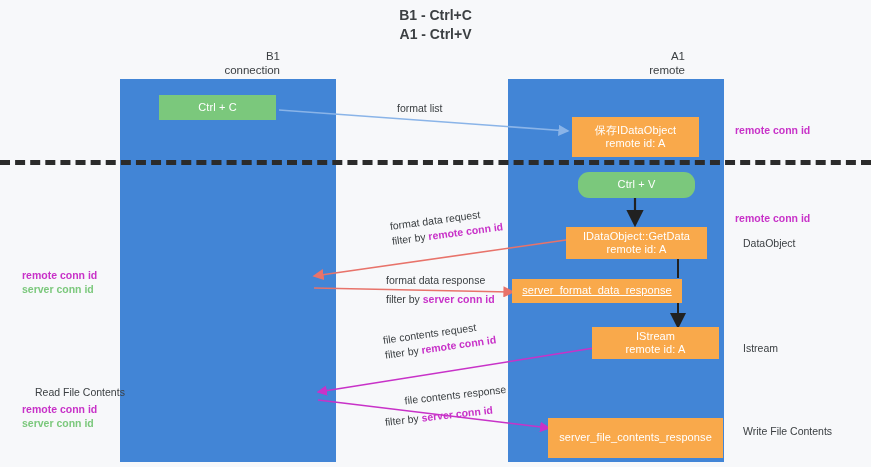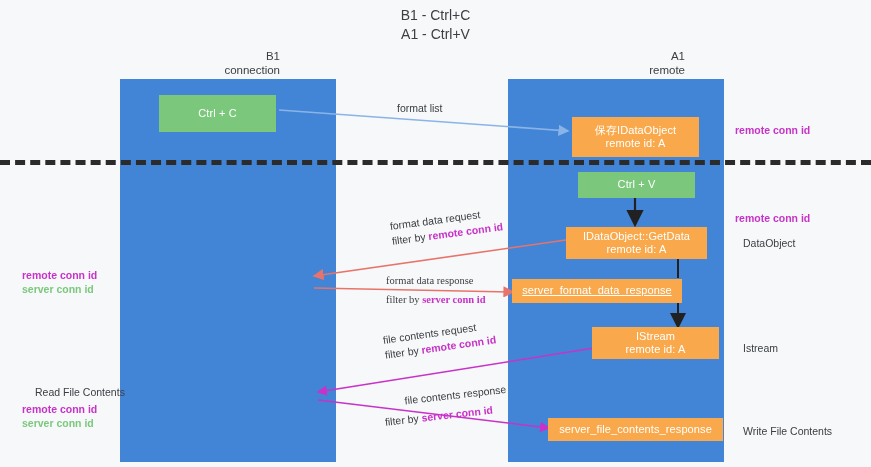--- a/index.html
+++ b/index.html
@@ -21,20 +21,21 @@
   .abs { position: absolute; }
 
   
   .title {
     left: 0; right: 0; top: 6px;
     text-align: center;
     font-size: 14px;
     color: #3c4043;
     line-height: 19px;
     white-space: pre-line;
+    font-weight: bold;
   }
 
   
   .col-head {
     font-size: 11.5px;
     color: #3c4043;
     text-align: right;
     line-height: 14px;
     white-space: pre-line;
   }
@@ -148,49 +149,49 @@
 
     <line x1="678" y1="258" x2="678" y2="278" stroke="#212121" stroke-width="2" fill="none"></line>
 
     <line x1="594" y1="348" x2="318" y2="392" stroke="#c832c8" stroke-width="1.5" marker-end="url(#ah-magenta)"></line>
 
     <line x1="318" y1="400" x2="549" y2="428" stroke="#c832c8" stroke-width="1.5" marker-end="url(#ah-magenta)"></line>
   </svg>
 
   <div class="abs dashed-sep" style="top:160px;"></div>
 
-  <div class="abs node green" style="left:159px; top:95px; width:117px; height:37px;">Ctrl + C</div>
+  <div class="abs node green" style="left:159px; top:95px; width:117px; height:25px;">Ctrl + C</div>
 
   <div class="abs node orange" style="left:572px; top:117px; width:127px; height:40px;">保存IDataObject
 remote id: A</div>
 
-  <div class="abs node green" style="left:578px; top:172px; width:117px; height:26px;">Ctrl + V</div>
+  <div class="abs node green" style="left:578px; top:172px; width:117px; height:26px;border-radius:11px;">Ctrl + V</div>
 
   <div class="abs node orange" style="left:566px; top:227px; width:141px; height:32px;">IDataObject::GetData
 remote id: A</div>
 
 
   <div class="abs node orange" style="left:512px; top:279px; width:170px; height:24px;text-decoration:underline;">server_format_data_response</div>
 
   <div class="abs node orange" style="left:592px; top:327px; width:127px; height:32px;">IStream
 remote id: A</div>
 
 
-  <div class="abs node orange" style="left:548px; top:418px; width:175px; height:23px;">server_file_contents_response</div>
+  <div class="abs node orange" style="left:548px; top:418px; width:175px; height:40px;">server_file_contents_response</div>
 
   <div class="abs edge-label" style="left:397px; top:101px;">format list</div>
 
   <div class="abs" style="left:389px; top:219px; transform:rotate(-7.5deg); transform-origin: left top;">
     <div class="edge-label">format data request</div>
     <div class="edge-label">
       <span>filter by </span><span class="hl-remote">remote conn id</span>
     </div>
   </div>
 
-  <div class="abs" style="left:386px; top:273px;font-family:Liberation Serif, serif;">
+  <div class="abs" style="left:386px; top:273px;">
     <div class="edge-label">format data response</div>
     <div class="edge-label" style="margin-top:4px;">
       <span>filter by </span><span class="hl-server">server conn id</span>
     </div>
   </div>
 
   <div class="abs" style="left:382px; top:333px; transform:rotate(-8deg); transform-origin: left top;">
     <div class="edge-label">file contents request</div>
     <div class="edge-label">
       <span>filter by </span><span class="hl-remote">remote conn id</span>

